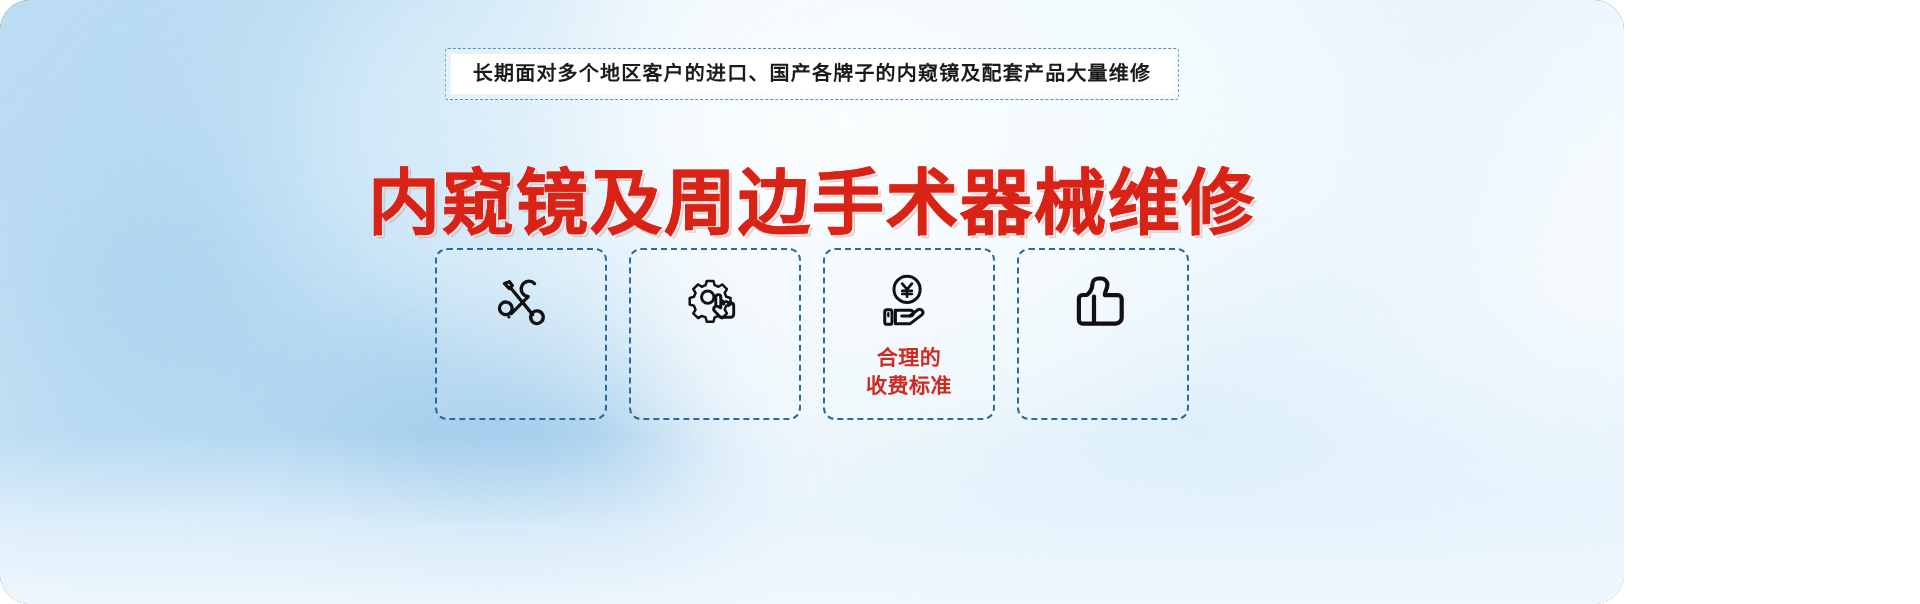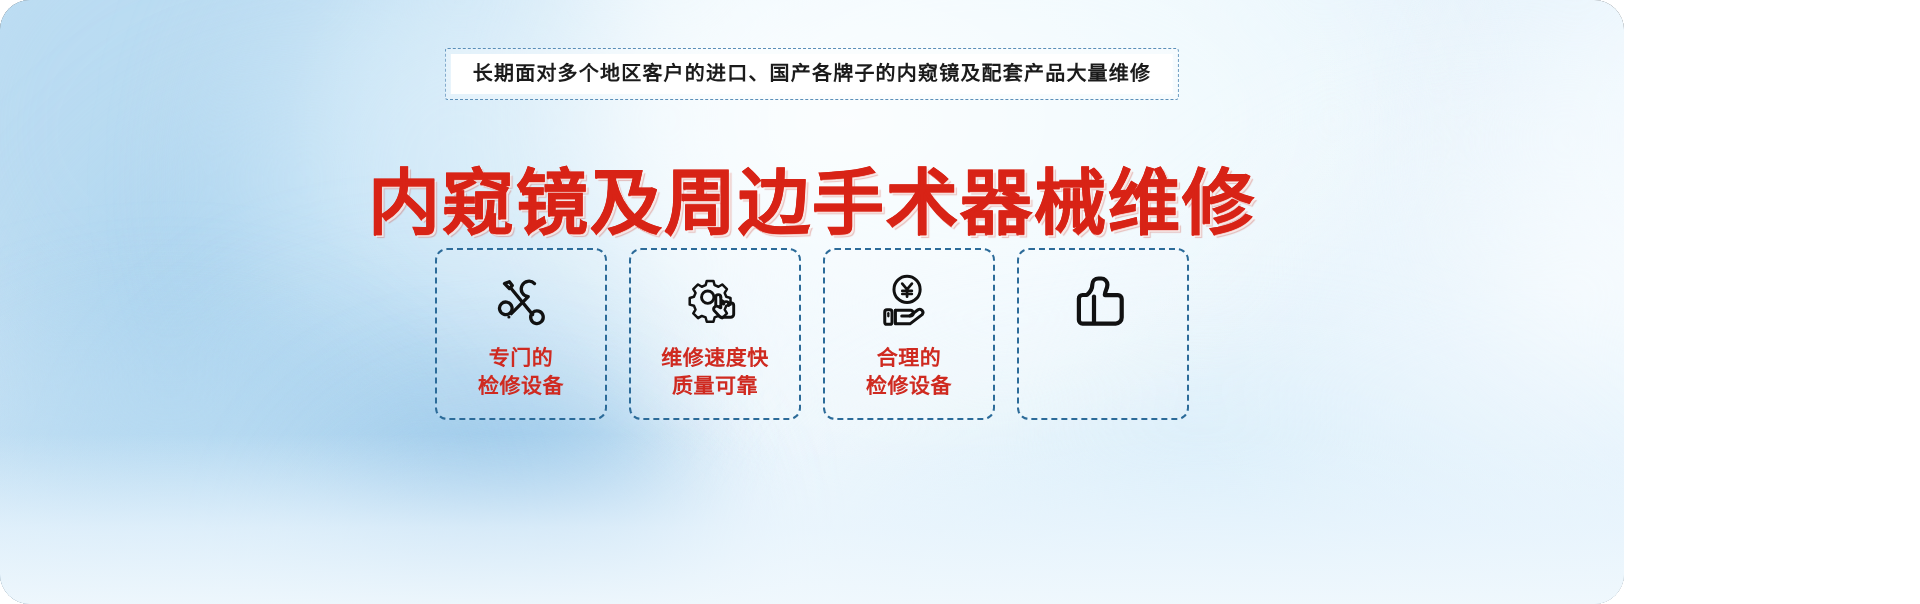--- a/index.html
+++ b/index.html
@@ -203,40 +203,32 @@
 
             <path d="M15 12 L20 10 L23 14 L20 17 Z"></path>
             <path d="M21 16 L44 44"></path>
             <path d="M44 42 a6.5 6.5 0 1 1 -0.2 0.2"></path>
 
             <path d="M46 12 a8 8 0 1 0 -6.5 13.5 L22 43"></path>
             <path d="M21 42 a6.5 6.5 0 1 0 -0.2 0.2"></path>
             <circle cx="19.5" cy="46.5" r="1.6" fill="#111111" stroke="none"></circle>
           </svg>
         </div>
-        <div class="feature-label">
-          <span>专门的</span>
-          <span class="l2">检修设备</span>
-        </div>
       </div>
 
       <div class="feature-box">
         <div class="feature-icon">
           <svg width="62" height="62" viewBox="0 0 64 64" fill="none" stroke="#111111" stroke-width="3" stroke-linecap="round" stroke-linejoin="round">
 
             <path d="M26 9 h8 l1.4 5.1 4.6 1.9 4.5-2.7 5.7 5.7 -2.7 4.5 1.9 4.6 5.1 1.4 v8 l-5.1 1.4 -1.9 4.6 2.7 4.5 -5.7 5.7 -4.5-2.7 -4.6 1.9 -1.4 5.1 h-8 l-1.4-5.1 -4.6-1.9 -4.5 2.7 -5.7-5.7 2.7-4.5 -1.9-4.6 -5.1-1.4 v-8 l5.1-1.4 1.9-4.6 -2.7-4.5 5.7-5.7 4.5 2.7 4.6-1.9 Z" transform="translate(-4,-2) scale(0.86) translate(6,4)"></path>
             <circle cx="24.5" cy="26" r="6.4"></circle>
 
             <path d="M38 26 v11 l-3.4-1.6 a3 3 0 0 0 -3.3 4.7 l6.3 6.6 h10.6 a3.1 3.1 0 0 0 3.1-3.1 v-9.1 a2.6 2.6 0 0 0 -5.2 0 v-1.3 a2.6 2.6 0 0 0 -5.2 0 v-1.3 a2.6 2.6 0 0 0 -2.9-2.5"></path>
             <path d="M38 26 a2.6 2.6 0 1 0 -5.2 0 v9"></path>
           </svg>
-        </div>
-        <div class="feature-label">
-          <span>维修速度快</span>
-          <span class="l2">质量可靠</span>
         </div>
       </div>
 
       <div class="feature-box">
         <div class="feature-icon">
           <svg width="64" height="60" viewBox="0 0 66 60" fill="none" stroke="#111111" stroke-width="3.1" stroke-linecap="round" stroke-linejoin="round">
 
             <circle cx="31" cy="16" r="13.5"></circle>
             <path d="M26 10 L31 16 L36 10" stroke-width="2.8"></path>
             <path d="M31 16 v7.5" stroke-width="2.8"></path>
@@ -244,21 +236,21 @@
             <path d="M26 20.8 h10" stroke-width="2.6"></path>
 
             <rect x="8" y="37" width="7.5" height="15" rx="2.2"></rect>
             <path d="M11.7 40.5 v3.2" stroke-width="2.4"></path>
             <path d="M19 37.5 h15.5 a3 3 0 0 1 0 6 h-9"></path>
             <path d="M19 37.5 v14 h15 l12.5-9.5 a3.3 3.3 0 0 0 -4.2-5 l-8.3 6.2"></path>
           </svg>
         </div>
         <div class="feature-label">
           <span>合理的</span>
-          <span class="l2">检修设备</span>
+          <span class="l2">收费标准</span>
         </div>
       </div>
 
       <div class="feature-box">
         <div class="feature-icon">
           <svg width="58" height="62" viewBox="0 0 58 62" fill="none" stroke="#111111" stroke-width="4.2" stroke-linecap="round" stroke-linejoin="round">
             <path d="M24.5 6.5 a6.2 6.2 0 0 0 -6.2 6.2 c0 4.6 -2.2 7.6 -5.4 10.3 H8.5 a3.6 3.6 0 0 0 -3.6 3.6 v21.4 a3.6 3.6 0 0 0 3.6 3.6 h33.2 a6 6 0 0 0 6-6 V26.9 a3.8 3.8 0 0 0 -3.8-3.8 H30.8 c0 -4.1 2.6 -6.1 2.6 -10.3 a6.2 6.2 0 0 0 -6.2 -6.3 Z"></path>
             <path d="M20 24.5 v26"></path>
           </svg>
         </div>

